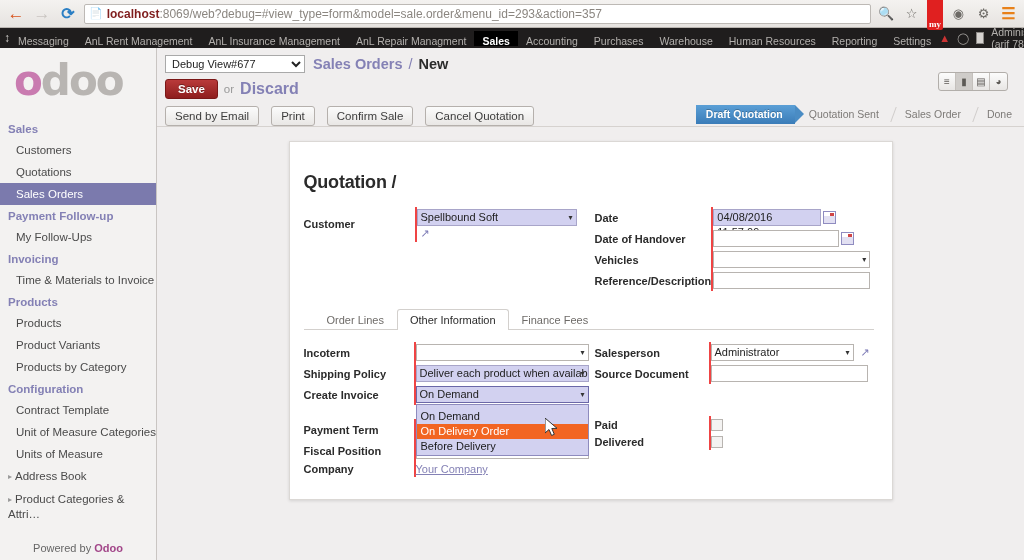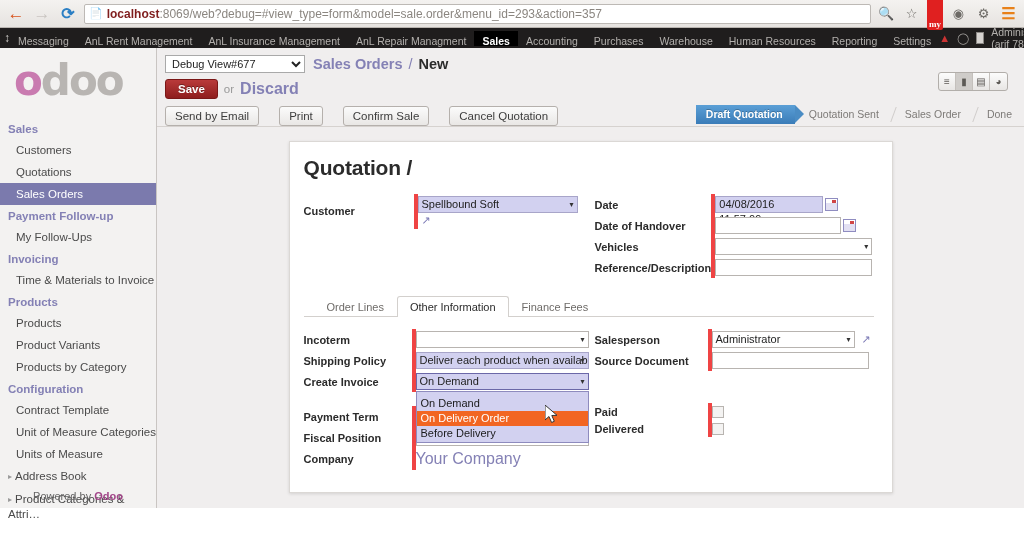--- a/index.html
+++ b/index.html
@@ -64,21 +64,21 @@
   .topmenu-item.active { background: #000; color: #fff; font-weight: bold; }
   .topbar-right { margin-left: auto; display: flex; align-items: center; gap: 7px; padding-right: 6px; }
   .warn-tri { color: #cc3333; font-size: 11px; }
   .chat-bubble { color: #9f9c99; font-size: 11px; }
   .user-sq { width: 12px; height: 12px; background: #d6d3d0; border: 1px solid #8a8784; display: inline-block; }
   .user-name { color: #b3b0ad; font-size: 10.5px; }
 
   
   .page {
     display: flex;
-    height: 460px;
+    height: 512px;
     background: #7dd3fc;
   }
 
   
   .sidebar {
     width: 157px;
     background: #f3f2f1;
     border-right: 1px solid #c9c5c2;
     position: relative;
     flex-shrink: 0;
@@ -256,40 +256,40 @@
   
   .sheet-wrap { padding: 14px 0 0 0; display: flex; justify-content: center; }
   .sheet {
     width: 604px;
     background: #fff;
     border: 1px solid #dbd8d5;
     box-shadow: 0 1px 3px rgba(0,0,0,.12);
     padding: 14px 18px 22px 14px;
   }
   .sheet-title {
-    font-size: 21px;
+    font-size: 18px;
     font-weight: bold;
     color: #2b2b2b;
-    margin: 0 0 14px 0;
+    margin: 16px 0 14px 0;
     letter-spacing: -.2px;
   }
   .cols { display: flex; gap: 0; }
   .col { width: 50%; }
   .col-right { padding-left: 6px; }
   table.fields { border-collapse: collapse; width: 100%; }
   table.fields td { padding: 2px 0; vertical-align: middle; font-size: 11px; }
   td.flabel {
     color: #2b2b2b;
     font-weight: bold;
     font-size: 11px;
     width: 112px;
     white-space: nowrap;
     padding-right: 6px;
   }
-  td.fval { border-left: 4px solid #ef4444; padding-left: 8px; }
+  td.fval { border-left: 2px solid #ef4444; padding-left: 8px; }
   .col-right td.flabel { width: 115px; }
 
   .inp {
     height: 17px;
     border: 1px solid #b8b4b0;
     background: #fff;
     font-size: 11px;
     color: #222;
     padding: 0 3px;
     line-height: 15px;
@@ -338,21 +338,21 @@
     width: 4px; height: 3px;
     background: #d04545;
   }
   .chk {
     width: 12px; height: 12px;
     border: 1px solid #b8b4b0;
     background: #f4f3f2;
     display: inline-block;
     vertical-align: middle;
   }
-  .readonly-val { color: #8481b5; font-size: 16px; }
+  .readonly-val { color: #8481b5; font-size: 11px; text-decoration: underline; }
 
   
   .tabs {
     display: flex;
     border-bottom: 1px solid #d3d0cd;
     margin: 18px 0 0 0;
     padding-left: 10px;
   }
   .tab {
     font-size: 11px;
@@ -483,21 +483,21 @@
         </div>
       </div>
 
       <div class="cp-row2">
         <button class="btn-save">Save</button>
         <span class="or-text">or</span>
         <span class="discard-link">Discard</span>
       </div>
 
       <div class="cp-row3">
-        <div id="action-buttons" style="display:flex;gap:20px;">
+        <div id="action-buttons" style="display:flex;gap:12px;">
             <button class="btn-std">Send by Email</button>
             <button class="btn-std">Print</button>
             <button class="btn-std">Confirm Sale</button>
             <button class="btn-std">Cancel Quotation</button>
           </div>
         <div class="view-switch" id="view-switch">
             <span class="vs-btn">≡</span>
             <span class="vs-btn active">▮</span>
             <span class="vs-btn">▤</span>
             <span class="vs-btn">◕</span>

